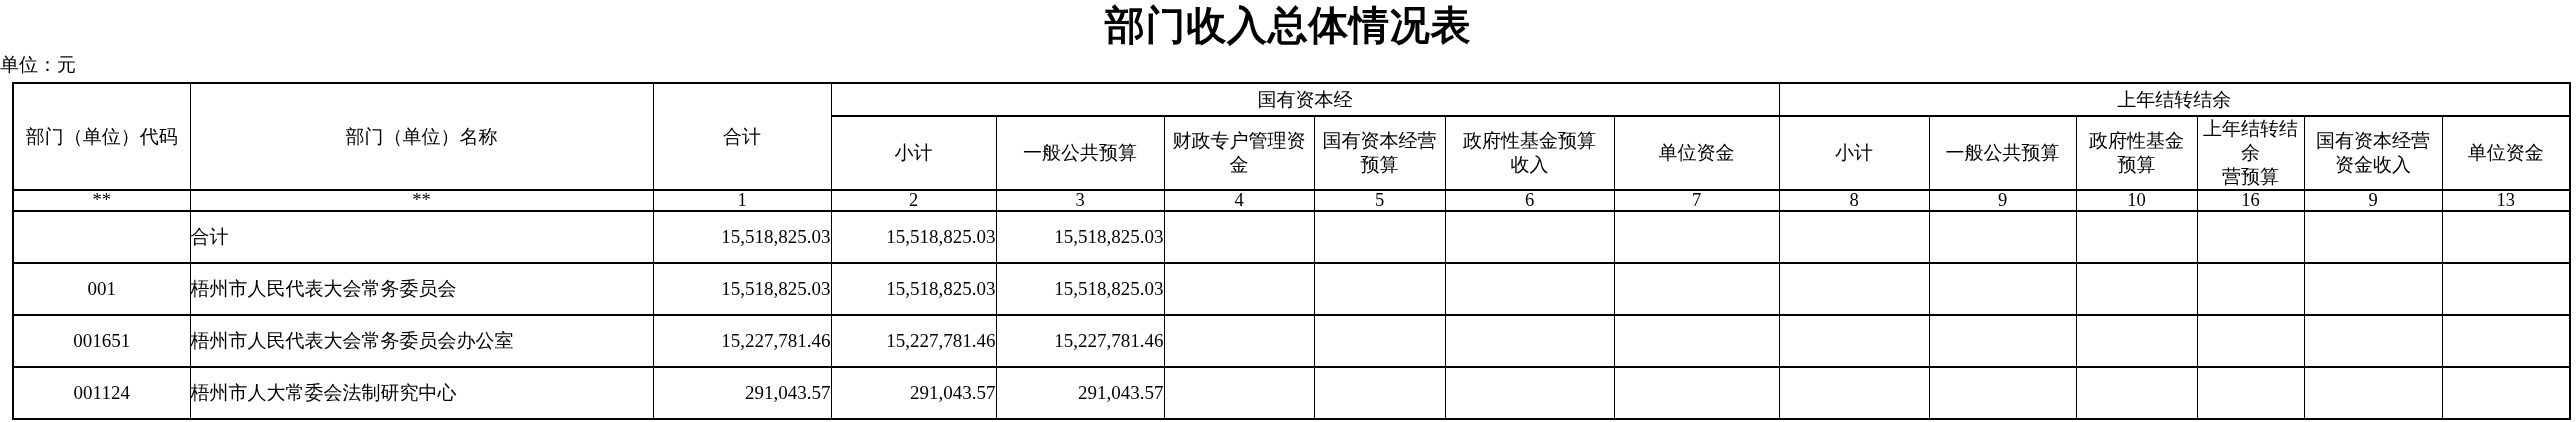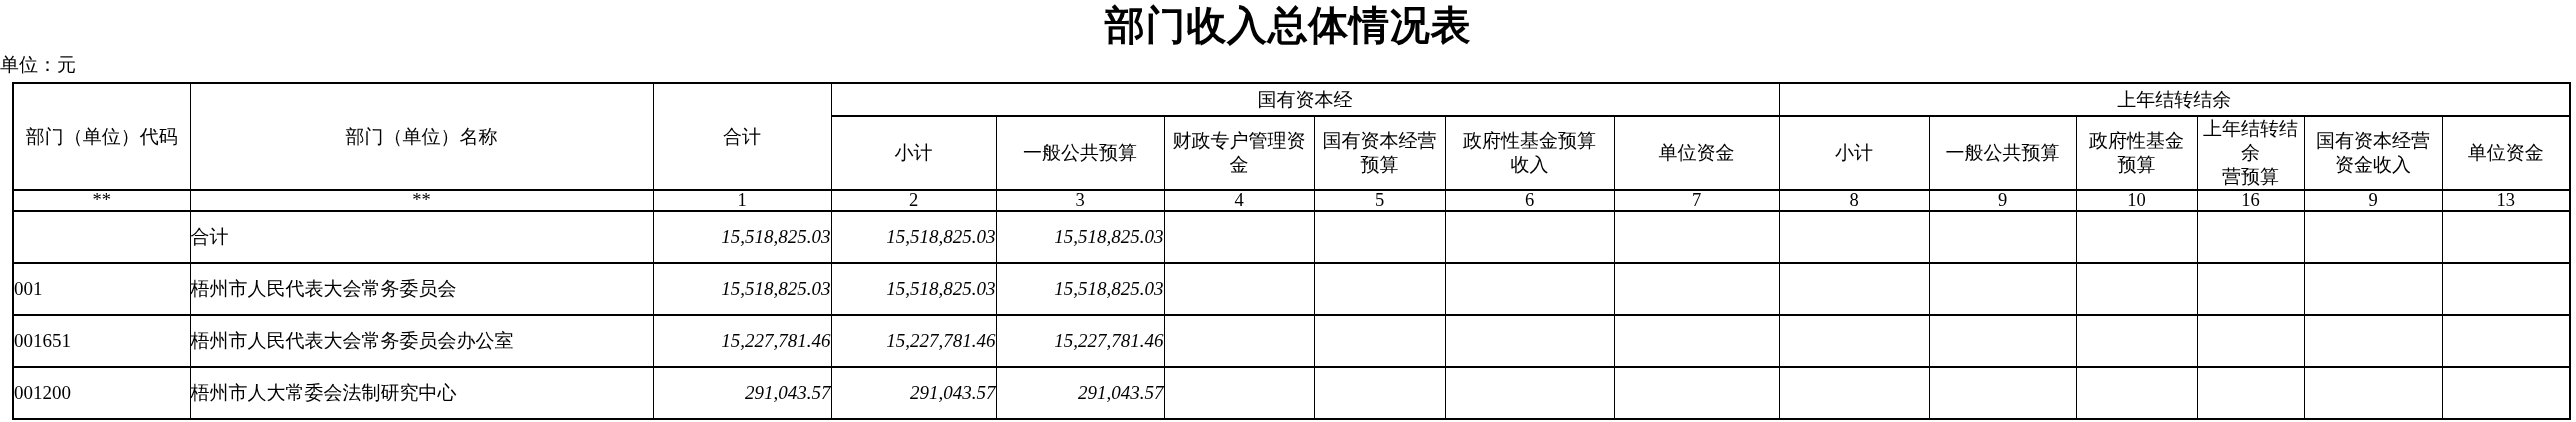--- a/index.html
+++ b/index.html
@@ -56,23 +56,23 @@
   tr.index-row td {
     height: 20px;
     text-align: center;
     font-size: 18.5px;
     line-height: 19px;
   }
   tr.data-row td {
     height: 52px;
     font-size: 19px;
   }
-  td.cell-code { text-align: left; padding-left: 4.4px; }
+  td.cell-code { text-align: center; padding-left: 4.4px; }
   td.cell-name { text-align: left; padding-left: 7.4px; }
-  td.cell-num  { text-align: right; padding-right: 9px; font-style: italic; }
+  td.cell-num  { text-align: right; padding-right: 9px; }
 </style>
 </head>
 <body>
 
 <div class="page">
 
   <div class="title">部门收入总体情况表</div>
   <div class="unit-note">单位：元</div>
 
   <table class="budget">
@@ -189,21 +189,21 @@
       <td class="cell-num"></td>
       <td class="cell-num"></td>
       <td class="cell-num"></td>
       <td class="cell-num"></td>
       <td class="cell-num"></td>
       <td class="cell-num"></td>
       <td class="cell-num"></td>
     </tr>
 
     <tr class="data-row">
-      <td class="cell-code">001200</td>
+      <td class="cell-code">001124</td>
       <td class="cell-name">梧州市人大常委会法制研究中心</td>
       <td class="cell-num">291,043.57</td>
       <td class="cell-num">291,043.57</td>
       <td class="cell-num">291,043.57</td>
       <td class="cell-num"></td>
       <td class="cell-num"></td>
       <td class="cell-num"></td>
       <td class="cell-num"></td>
       <td class="cell-num"></td>
       <td class="cell-num"></td>

